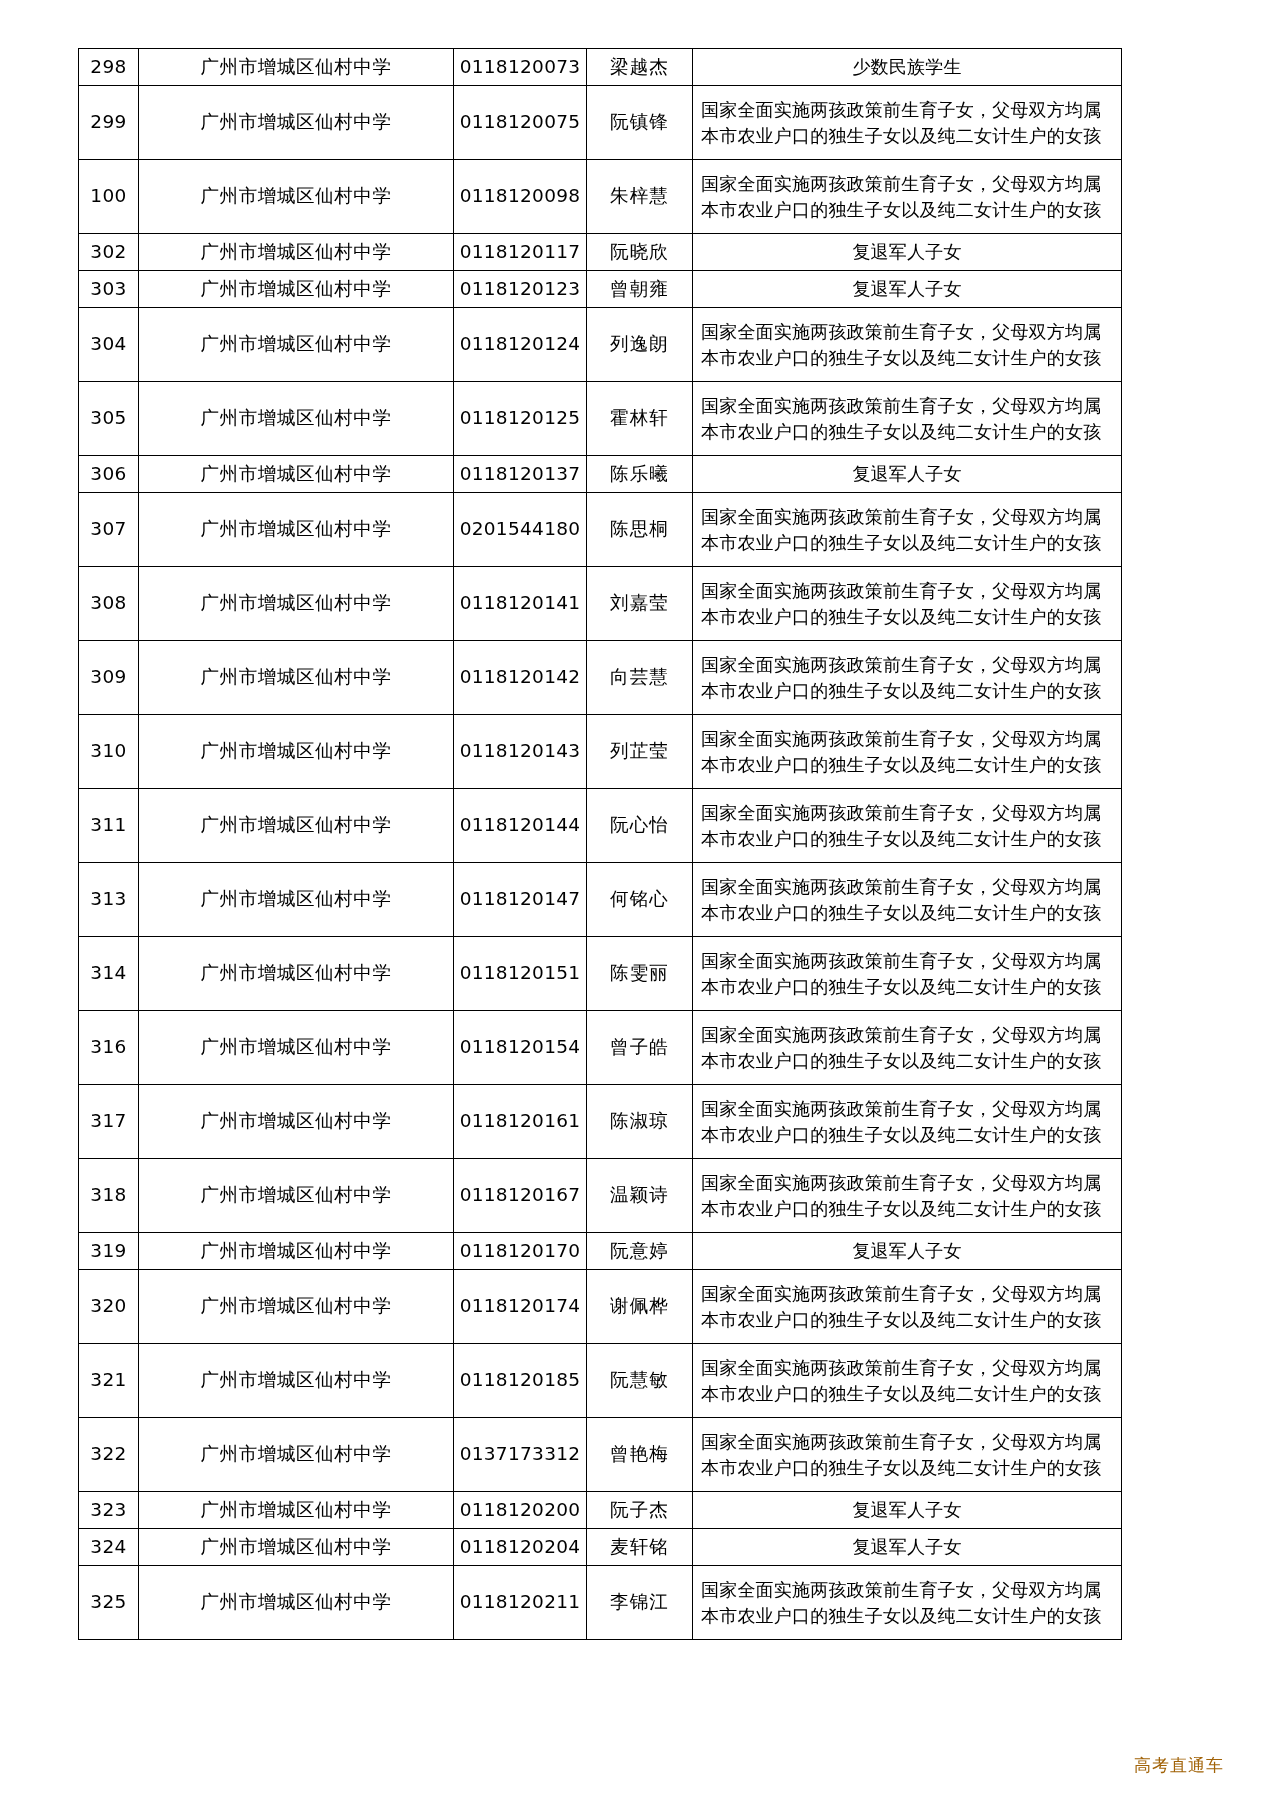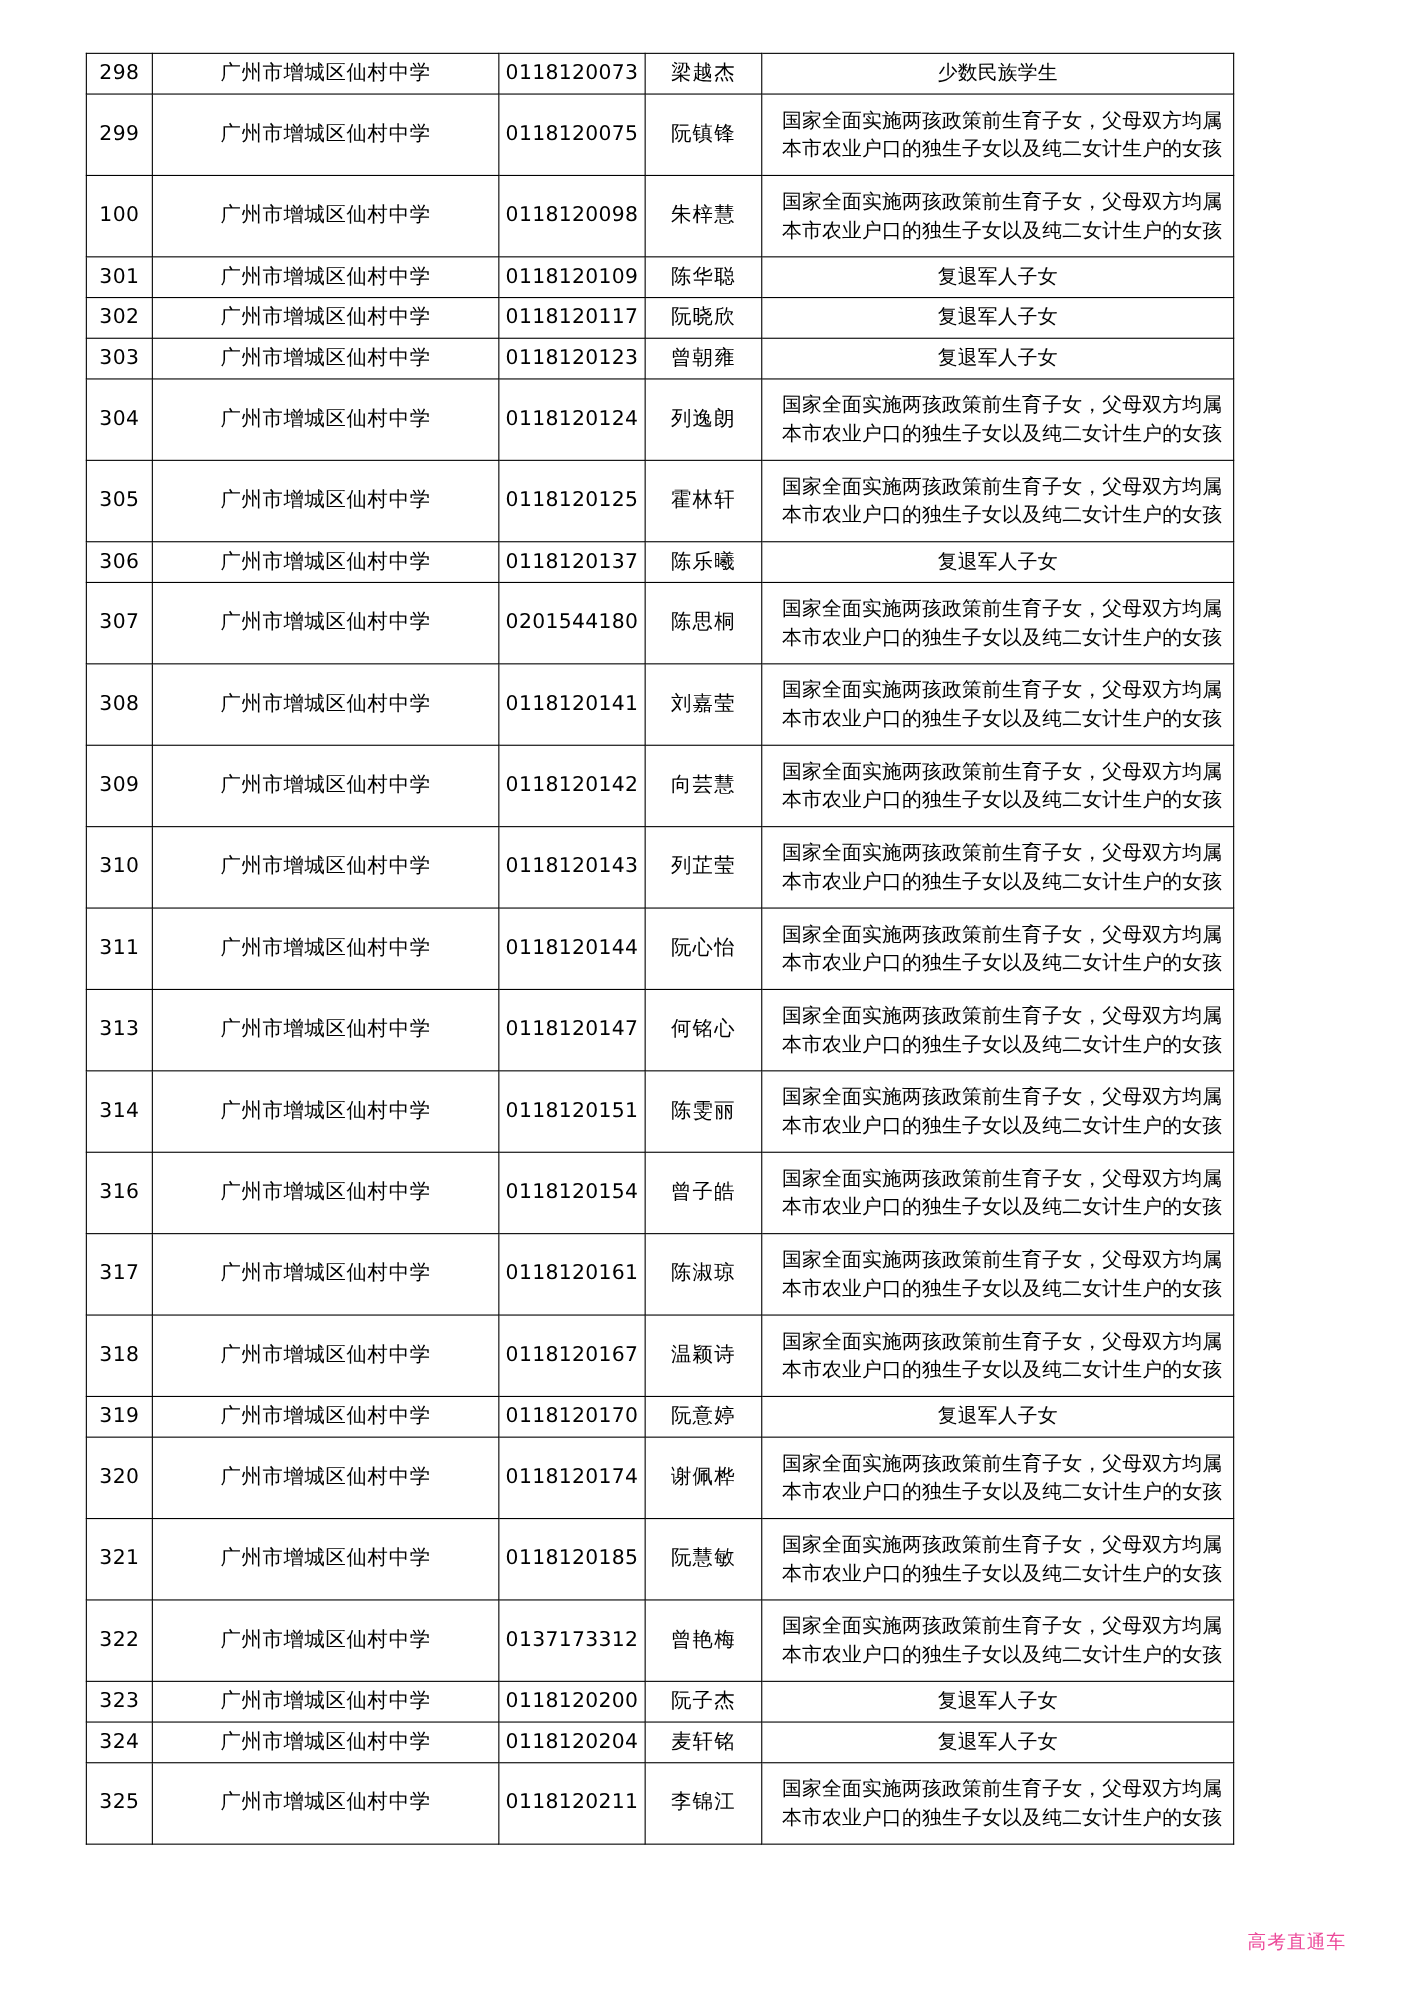--- a/index.html
+++ b/index.html
@@ -82,33 +82,33 @@
   
   tr.short td { height: 36px; }
   
   tr.tall td  { height: 73px; }
 
   td.desc .line {
     display: block;
     white-space: nowrap;
   }
   td.desc.two-line {
-    text-align: center;
+    text-align: left;
     padding-left: 8px;
   }
   td.desc.one-line {
     text-align: center;
   }
 
   .watermark {
     position: absolute;
     right: 56px;
     bottom: 34px;
     font-size: 17px;
-    color: #ec4899;
+    color: #a16207;
     letter-spacing: 1px;
     font-family: "DejaVu Sans", "Liberation Sans", sans-serif;
   }
 </style>
 </head>
 <body>
 
 <div class="page">
 
   <div class="table-wrap">
@@ -142,27 +142,20 @@
             <td class="index">100</td>
             <td class="school">广州市增城区仙村中学</td>
             <td class="id">0118120098</td>
             <td class="name">朱梓慧</td>
             <td class="desc two-line">
               <span class="line">国家全面实施两孩政策前生育子女，父母双方均属</span>
               <span class="line">本市农业户口的独生子女以及纯二女计生户的女孩</span>
             </td>
           </tr>
           <tr class="short">
-            <td class="index">301</td>
-            <td class="school">广州市增城区仙村中学</td>
-            <td class="id">0118120109</td>
-            <td class="name">陈华聪</td>
-            <td class="desc one-line">复退军人子女</td>
-          </tr>
-          <tr class="short">
             <td class="index">302</td>
             <td class="school">广州市增城区仙村中学</td>
             <td class="id">0118120117</td>
             <td class="name">阮晓欣</td>
             <td class="desc one-line">复退军人子女</td>
           </tr>
           <tr class="short">
             <td class="index">303</td>
             <td class="school">广州市增城区仙村中学</td>
             <td class="id">0118120123</td>

